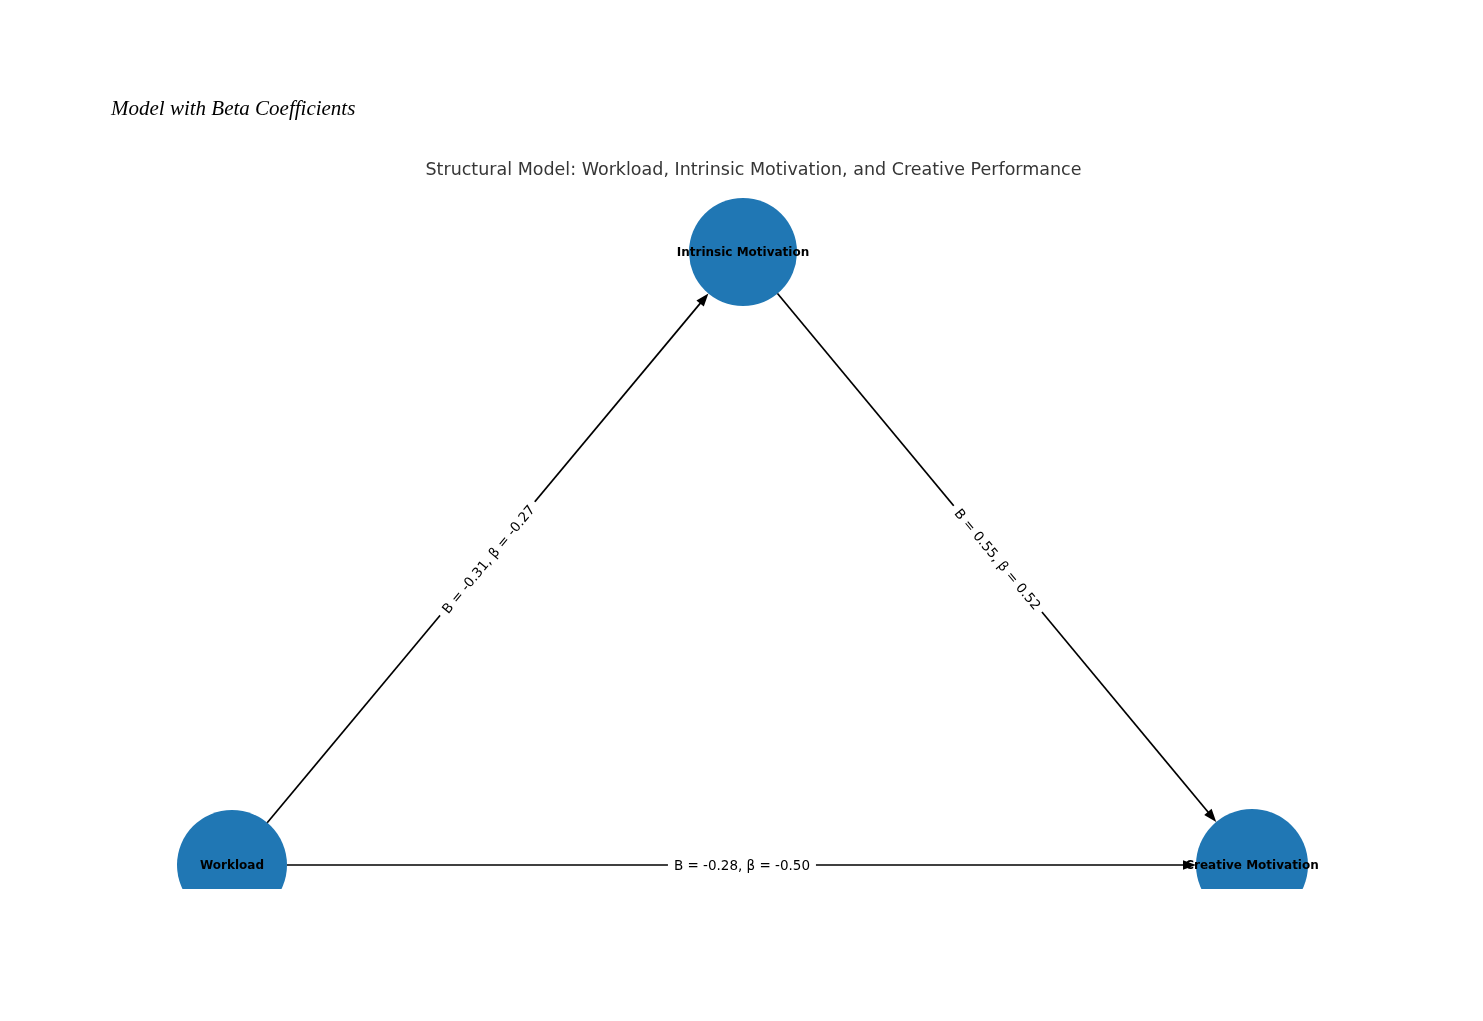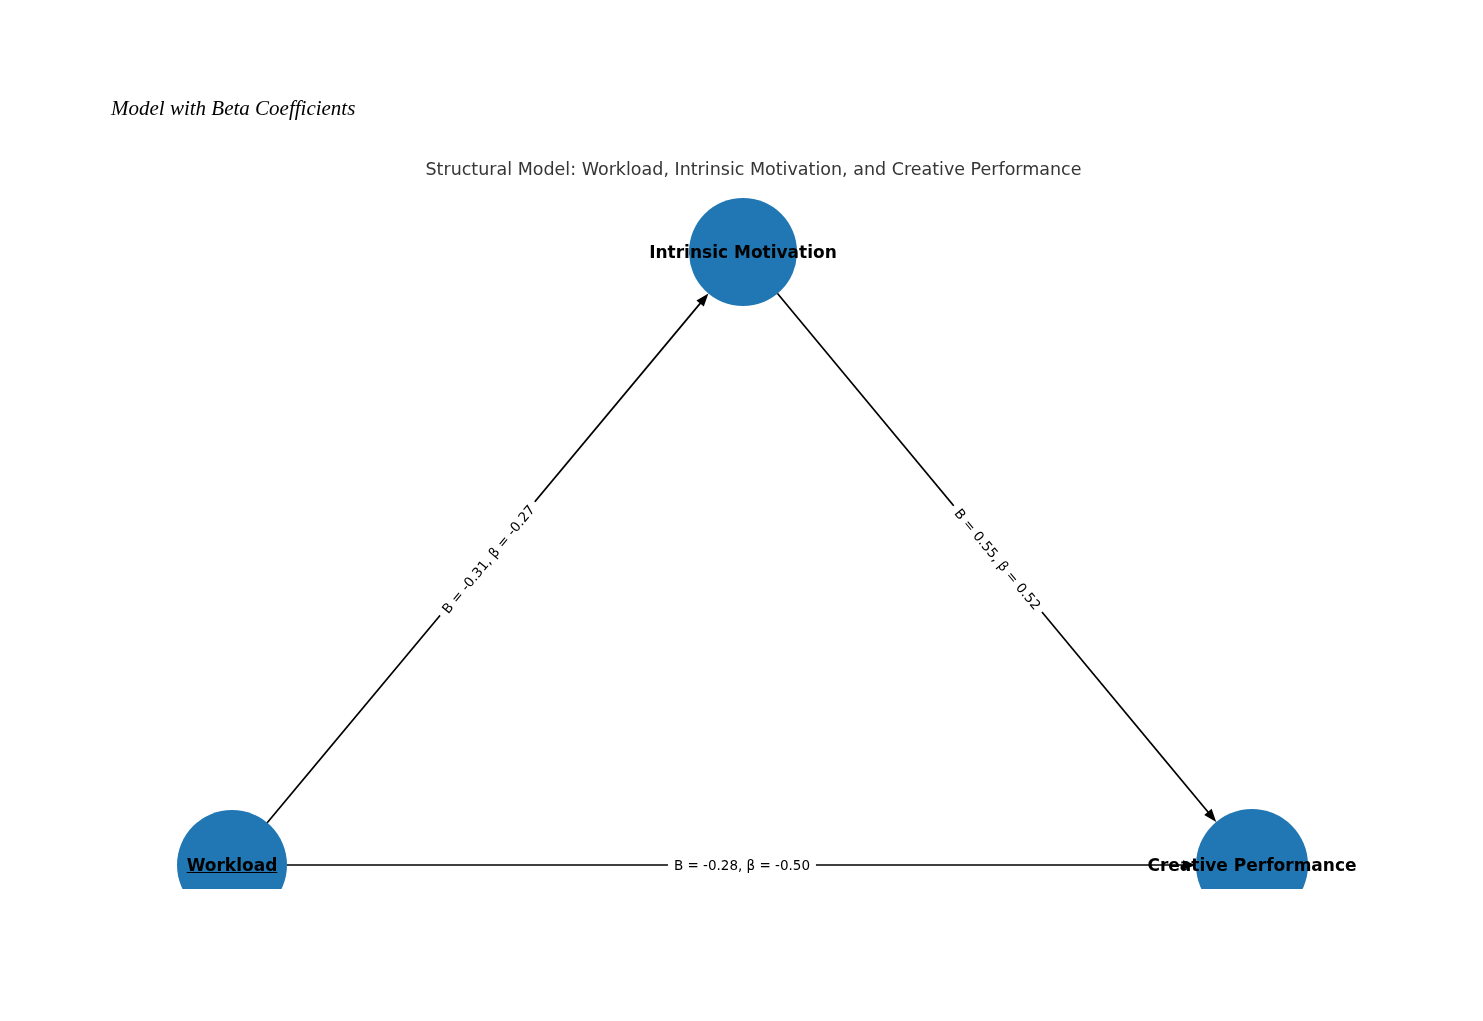--- a/index.html
+++ b/index.html
@@ -52,21 +52,21 @@
     font-size: 13.5px;
     color: #000000;
     background: #ffffff;
     padding: 1px 6px;
     white-space: nowrap;
     transform-origin: center center;
   }
   .node-label {
     position: absolute;
     z-index: 4;
-    font-size: 17px;
+    font-size: 12px;
     font-weight: bold;
     color: #000000;
     white-space: nowrap;
     transform: translate(-50%, -50%);
   }
 </style>
 </head>
 <body>
 
 <div id="canvas">
@@ -85,17 +85,17 @@
 
   <div id="nodes-layer">
       <div class="node-circle" style="left: 177px; top: 810px; width: 110px; height: 110px; background: rgb(32, 119, 180);"></div>
       <div class="node-circle" style="left: 689px; top: 198px; width: 108px; height: 108px; background: rgb(32, 119, 180);"></div>
       <div class="node-circle" style="left: 1196px; top: 809px; width: 112px; height: 112px; background: rgb(32, 119, 180);"></div>
     </div>
   <div id="labels-layer">
       <div class="edge-label" style="color: rgb(0, 0, 0); left: 487.5px; top: 558.5px; transform: translate(-50%, -50%) rotate(-50.1852deg);">B = -0.31, β = -0.27</div>
       <div class="edge-label" style="color: rgb(0, 0, 0); left: 997.5px; top: 558.5px; transform: translate(-50%, -50%) rotate(50.2957deg);">B = 0.55, β = 0.52</div>
       <div class="edge-label" style="color: rgb(0, 0, 0); left: 742px; top: 865px; transform: translate(-50%, -50%) rotate(0deg);">B = -0.28, β = -0.50</div>
-      <div class="node-label" style="left: 232px; top: 865px; text-decoration: underline;">Workload</div>
+      <div class="node-label" style="left: 232px; top: 865px;">Workload</div>
       <div class="node-label" style="left: 743px; top: 252px;">Intrinsic Motivation</div>
-      <div class="node-label" style="left: 1252px; top: 865px;">Creative Performance</div>
+      <div class="node-label" style="left: 1252px; top: 865px;">Creative Motivation</div>
     </div>
 </div>
 
 </body></html>

